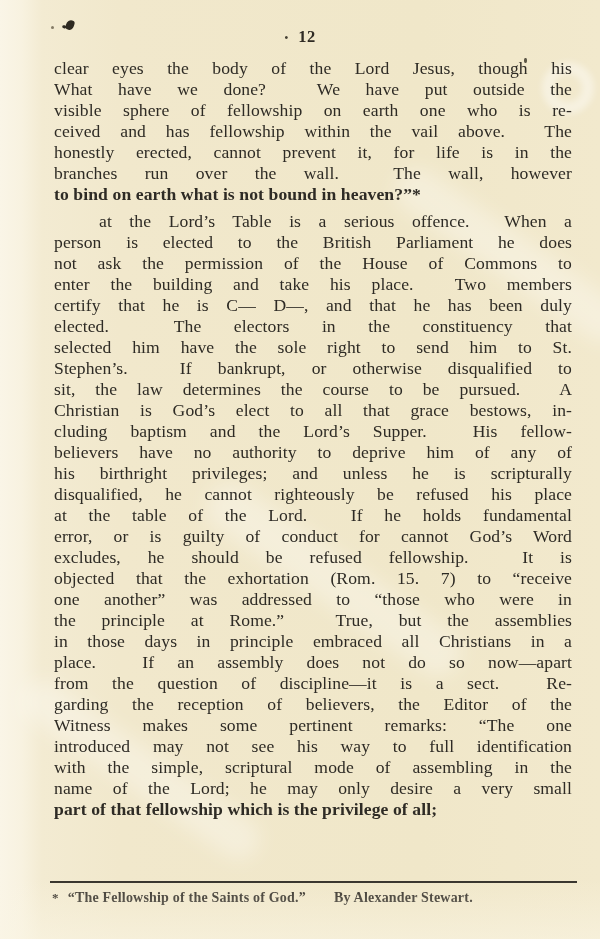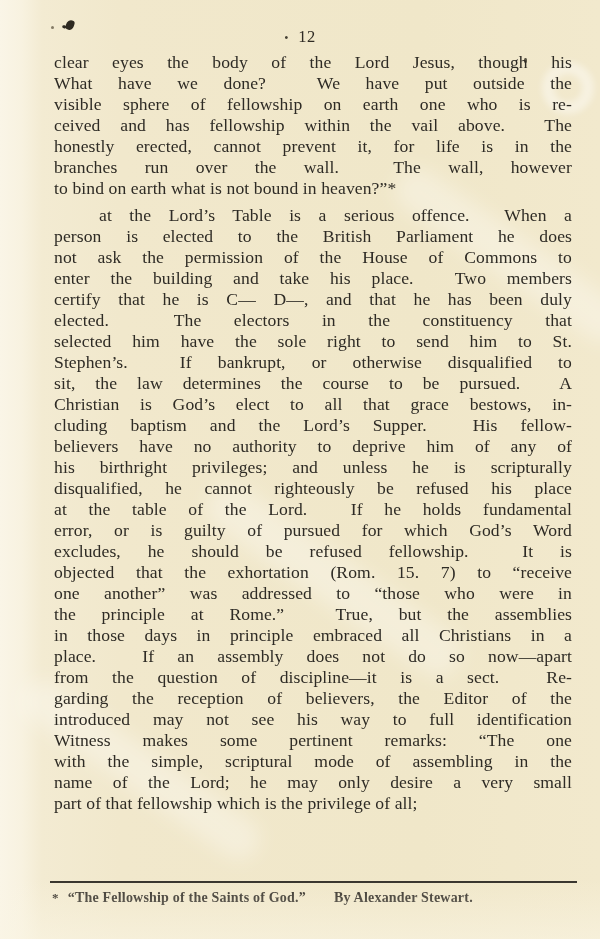--- a/index.html
+++ b/index.html
@@ -46,37 +46,37 @@
   .speck2 { position: absolute; left: 66px; top: 20px; width: 8px; height: 10px; background: #2e2a21; border-radius: 65% 35% 55% 45%; transform: rotate(18deg); }
   .speck2::after { content: ""; position: absolute; left: -3px; top: 7px; width: 4px; height: 3px; background: #2e2a21; border-radius: 50%; }
   .speck3 { position: absolute; left: 524px; top: 58px; width: 3px; height: 5px; border-radius: 40%; background: #5d5747; }
 
   .page-header {
     position: absolute; top: 27px; left: 0; right: 0;
     display: flex; justify-content: center; align-items: center; gap: 10px;
     color: #2f2b24;
   }
   .page-header .bullet { font-size: 12px; line-height: 1; transform: translateY(1px); color: #454034; }
-  .page-header .page-number { font-size: 16.5px; font-weight: normal; letter-spacing: 0.5px; }
+  .page-header .page-number { font-size: 16.5px; font-weight: bold; letter-spacing: 0.5px; }
 
   .text-block {
-    position: absolute; top: 52px; left: 54px; width: 518px;
+    position: absolute; top: 58px; left: 54px; width: 518px;
     color: #2e2b25;
   }
   .line {
     font-size: 17.6px;
     line-height: 21px;
     text-align: justify;
     text-align-last: justify;
     white-space: pre-wrap;
     letter-spacing: 0.1px;
   }
   .para { margin: 0; }
   .para1 { margin-bottom: 6px; }
-  .para .line:last-child { text-align-last: left; }
+  .para .line:last-child { text-align-last: left; font-weight: bold; }
   .para2 .line:first-child { padding-left: 45px; }
 
   .footnote-rule {
     position: absolute; left: 50px; top: 881px; width: 527px; height: 2px;
     background: #35312a;
   }
   .footnote {
     position: absolute; left: 52px; top: 890px; width: 530px;
     display: flex; align-items: baseline;
     font-size: 14px; font-weight: 700; color: #312d26;
@@ -123,31 +123,31 @@
         <div class="line">elected.  The electors in the constituency that</div>
         <div class="line">selected him have the sole right to send him to St.</div>
         <div class="line">Stephen’s.  If bankrupt, or otherwise disqualified to</div>
         <div class="line">sit, the law determines the course to be pursued.  A</div>
         <div class="line">Christian is God’s elect to all that grace bestows, in-</div>
         <div class="line">cluding baptism and the Lord’s Supper.  His fellow-</div>
         <div class="line">believers have no authority to deprive him of any of</div>
         <div class="line">his birthright privileges; and unless he is scripturally</div>
         <div class="line">disqualified, he cannot righteously be refused his place</div>
         <div class="line">at the table of the Lord.  If he holds fundamental</div>
-        <div class="line">error, or is guilty of pursued for which God’s Word</div>
+        <div class="line">error, or is guilty of conduct for cannot God’s Word</div>
         <div class="line">excludes, he should be refused fellowship.  It is</div>
         <div class="line">objected that the exhortation (Rom. 15. 7) to “receive</div>
         <div class="line">one another” was addressed to “those who were in</div>
         <div class="line">the principle at Rome.”  True, but the assemblies</div>
         <div class="line">in those days in principle embraced all Christians in a</div>
         <div class="line">place.  If an assembly does not do so now—apart</div>
         <div class="line">from the question of discipline—it is a sect.  Re-</div>
         <div class="line">garding the reception of believers, the Editor of the</div>
+        <div class="line">Witness makes some pertinent remarks: “The one</div>
         <div class="line">introduced may not see his way to full identification</div>
-        <div class="line">Witness makes some pertinent remarks: “The one</div>
         <div class="line">with the simple, scriptural mode of assembling in the</div>
         <div class="line">name of the Lord; he may only desire a very small</div>
         <div class="line">part of that fellowship which is the privilege of all;</div>
       </div>
   </main>
 
   <div class="footnote-rule"></div>
 
   <footer class="footnote">
     <span class="fn-marker">*</span>

